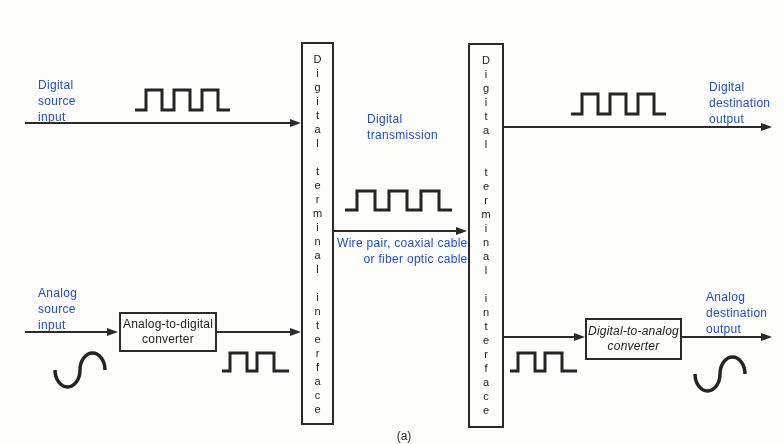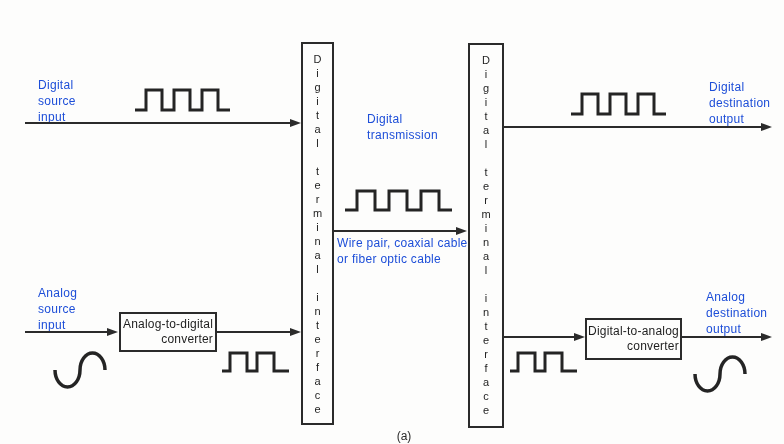--- a/index.html
+++ b/index.html
@@ -31,21 +31,21 @@
     box-sizing:border-box;
     letter-spacing:0;
   }
   .cbox{
     position:absolute;
     border:2px solid #2b2b2b;
     background:#fdfdfc;
     display:flex;
     align-items:center;
     justify-content:center;
-    text-align:right;
+    text-align:center;
     white-space:pre-line;
     font-size:12px;
     line-height:15px;
     box-sizing:border-box;
     letter-spacing:0.2px;
   }
   .hline{
     position:absolute;
     height:2px;
     background:#2b2b2b;
@@ -116,21 +116,21 @@
 
   <div class="wave" style="left:344px;top:189px;">
     <svg width="112" height="24" viewBox="0 0 112 24">
       <path d="M1,21 H13 V2 H31 V21 H45 V2 H63 V21 H77 V2 H95 V21 H108" stroke-width="3"></path>
     </svg>
   </div>
 
   <div class="hline" style="left:334px;top:230px;width:122px;"></div>
   <div class="ah" style="left:456px;top:227px;"></div>
 
-  <div class="label" style="left:337px;top:235px;">Wire pair, coaxial cable
+  <div class="label" style="left:337px;top:235px;text-align:right;">Wire pair, coaxial cable
 or fiber optic cable</div>
 
   <div class="vbox" style="left:468px;top:43px;width:36px;height:385px;">D
 i
 g
 i
 t
 a
 l
 
@@ -187,21 +187,21 @@
 
   <div class="wave" style="left:221px;top:351px;">
     <svg width="70" height="22" viewBox="0 0 70 22">
       <path d="M1,20 H9 V2 H26 V20 H36 V2 H53 V20 H68" stroke-width="3"></path>
     </svg>
   </div>
 
   <div class="hline" style="left:504px;top:336px;width:70px;"></div>
   <div class="ah" style="left:574px;top:333px;"></div>
 
-  <div class="cbox" style="left:585px;top:318px;width:97px;height:42px;">Digital-to-analog
+  <div class="cbox" style="left:585px;top:318px;width:97px;height:42px;font-style:italic;">Digital-to-analog
 converter</div>
 
   <div class="hline" style="left:682px;top:336px;width:79px;"></div>
   <div class="ah" style="left:761px;top:333px;"></div>
 
   <div class="label" style="left:706px;top:289px;">Analog
 destination
 output</div>
 
   <div class="wave" style="left:509px;top:351px;">

